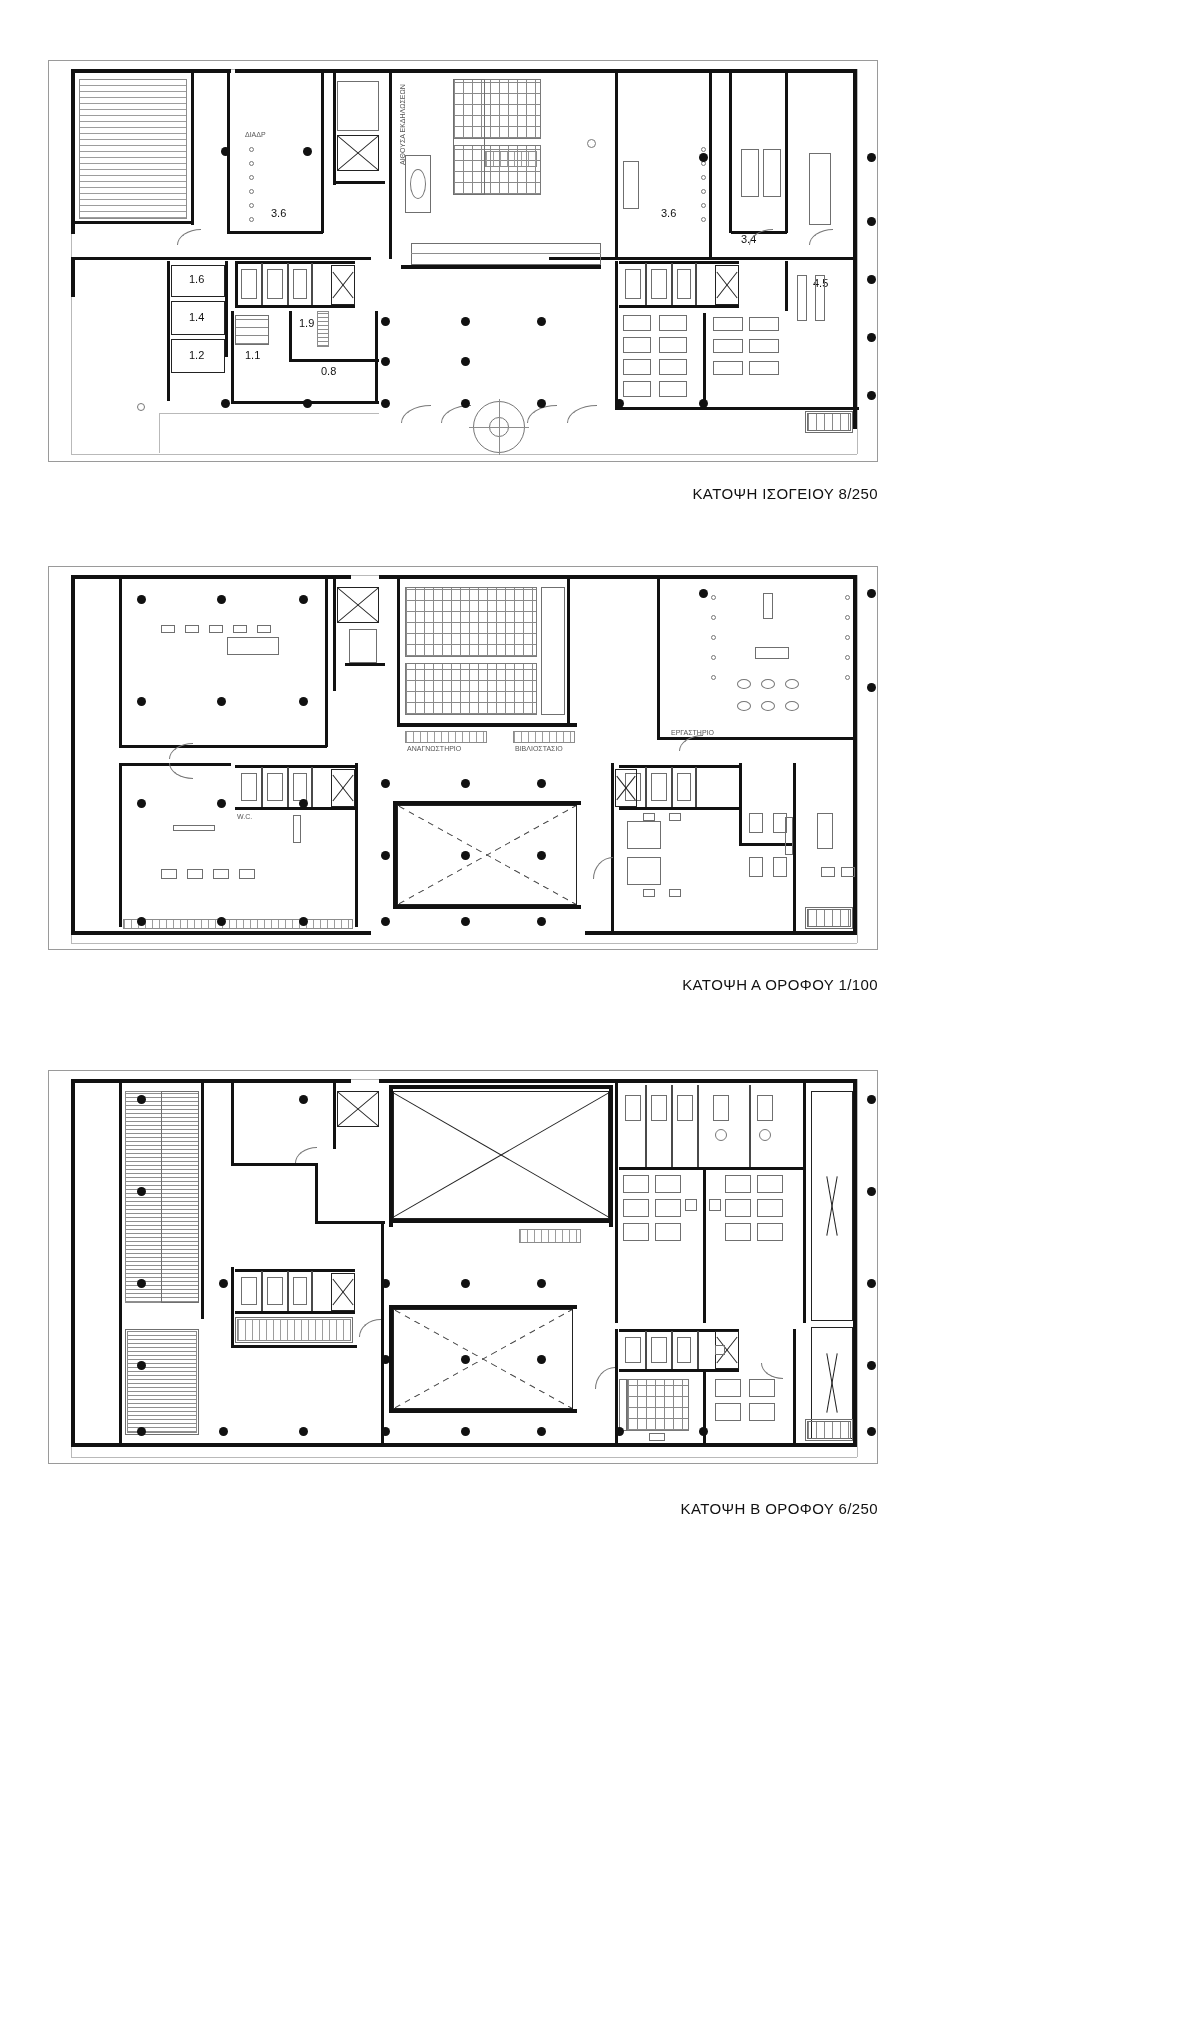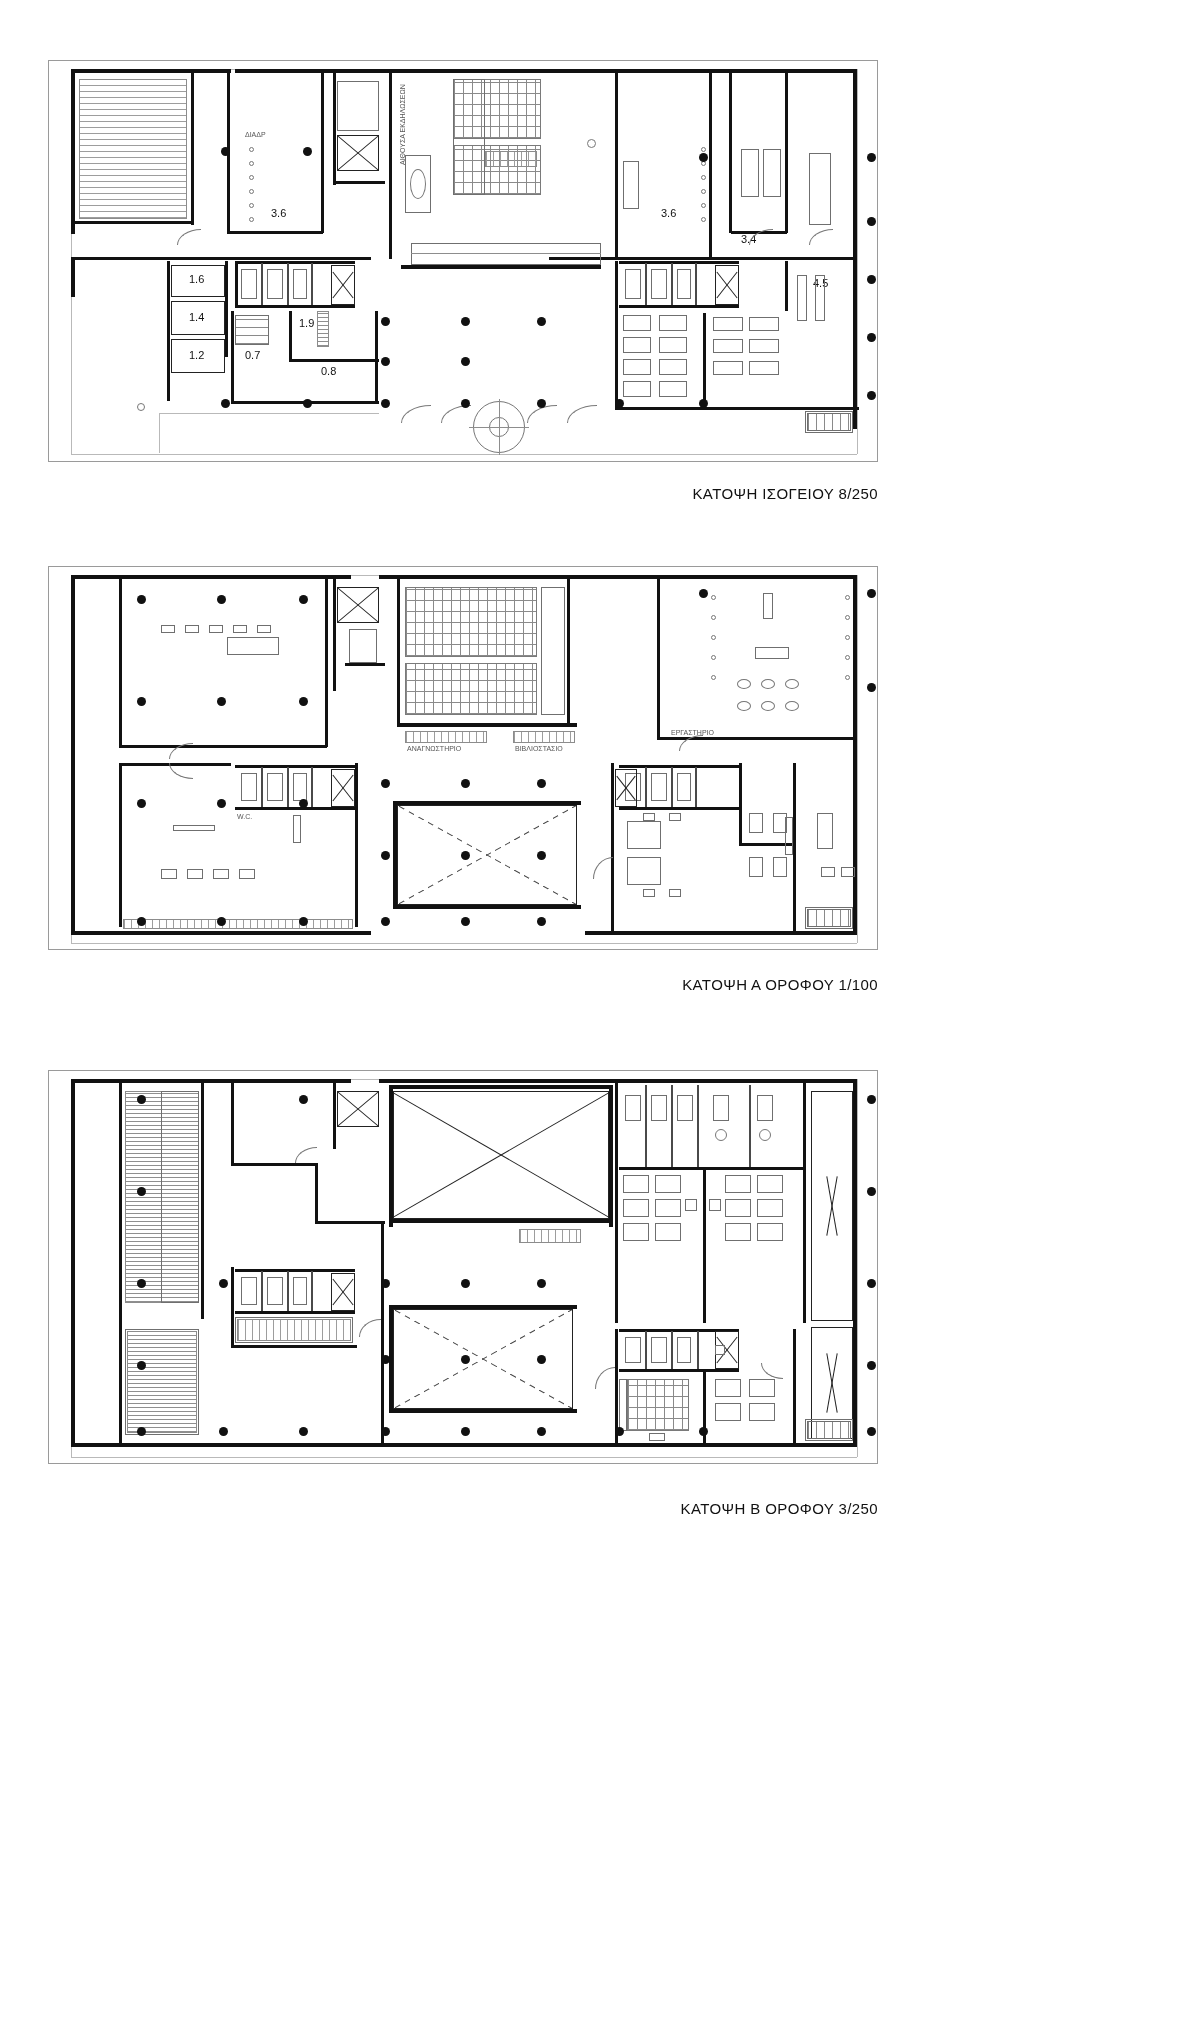--- a/index.html
+++ b/index.html
@@ -127,21 +127,21 @@
       <div class="w" style="left:186px;top:244px;width:120px;height:3px;"></div>
       <div class="wl" style="left:212px;top:202px;width:1.5px;height:42px;"></div>
       <div class="wl" style="left:238px;top:202px;width:1.5px;height:42px;"></div>
       <div class="wl" style="left:262px;top:202px;width:1.5px;height:42px;"></div>
       <div class="rect" style="left:192px;top:208px;width:16px;height:30px;"></div>
       <div class="rect" style="left:218px;top:208px;width:16px;height:30px;"></div>
       <div class="rect" style="left:244px;top:208px;width:14px;height:30px;"></div>
       <div class="xbox" style="left:282px;top:204px;width:24px;height:40px;--a1:52deg;--a2:-52deg;"></div>
 
       <div class="stair" style="left:186px;top:254px;width:34px;height:30px;"></div>
-      <div class="lbl" style="left:196px;top:288px;">0.7</div>
+      <div class="lbl" style="left:196px;top:288px;">1.1</div>
       <div class="w" style="left:182px;top:250px;width:3px;height:92px;"></div>
       <div class="w" style="left:240px;top:250px;width:3px;height:50px;"></div>
       <div class="lbl" style="left:250px;top:256px;">1.9</div>
       <div class="hatchh-d" style="left:268px;top:250px;width:12px;height:36px;"></div>
       <div class="w" style="left:240px;top:298px;width:90px;height:3px;"></div>
       <div class="lbl" style="left:272px;top:304px;">0.8</div>
       <div class="w" style="left:326px;top:250px;width:3px;height:92px;"></div>
       <div class="w" style="left:182px;top:340px;width:148px;height:3px;"></div>
 
       <div class="w" style="left:566px;top:200px;width:3px;height:148px;"></div>
@@ -505,16 +505,16 @@
       <div class="col" style="left:332px;top:356px;"></div>
       <div class="col" style="left:412px;top:356px;"></div>
       <div class="col" style="left:488px;top:356px;"></div>
       <div class="col" style="left:818px;top:116px;"></div>
       <div class="col" style="left:818px;top:208px;"></div>
       <div class="col" style="left:818px;top:290px;"></div>
       <div class="col" style="left:818px;top:356px;"></div>
       <div class="col" style="left:566px;top:356px;"></div>
       <div class="col" style="left:650px;top:356px;"></div>
     </div>
-    <div class="plan-caption" style="top:430px;">ΚΑΤΟΨΗ Β ΟΡΟΦΟΥ 3/250</div>
+    <div class="plan-caption" style="top:430px;">ΚΑΤΟΨΗ Β ΟΡΟΦΟΥ 6/250</div>
   </div>
 
 </div>
 
 </body></html>

